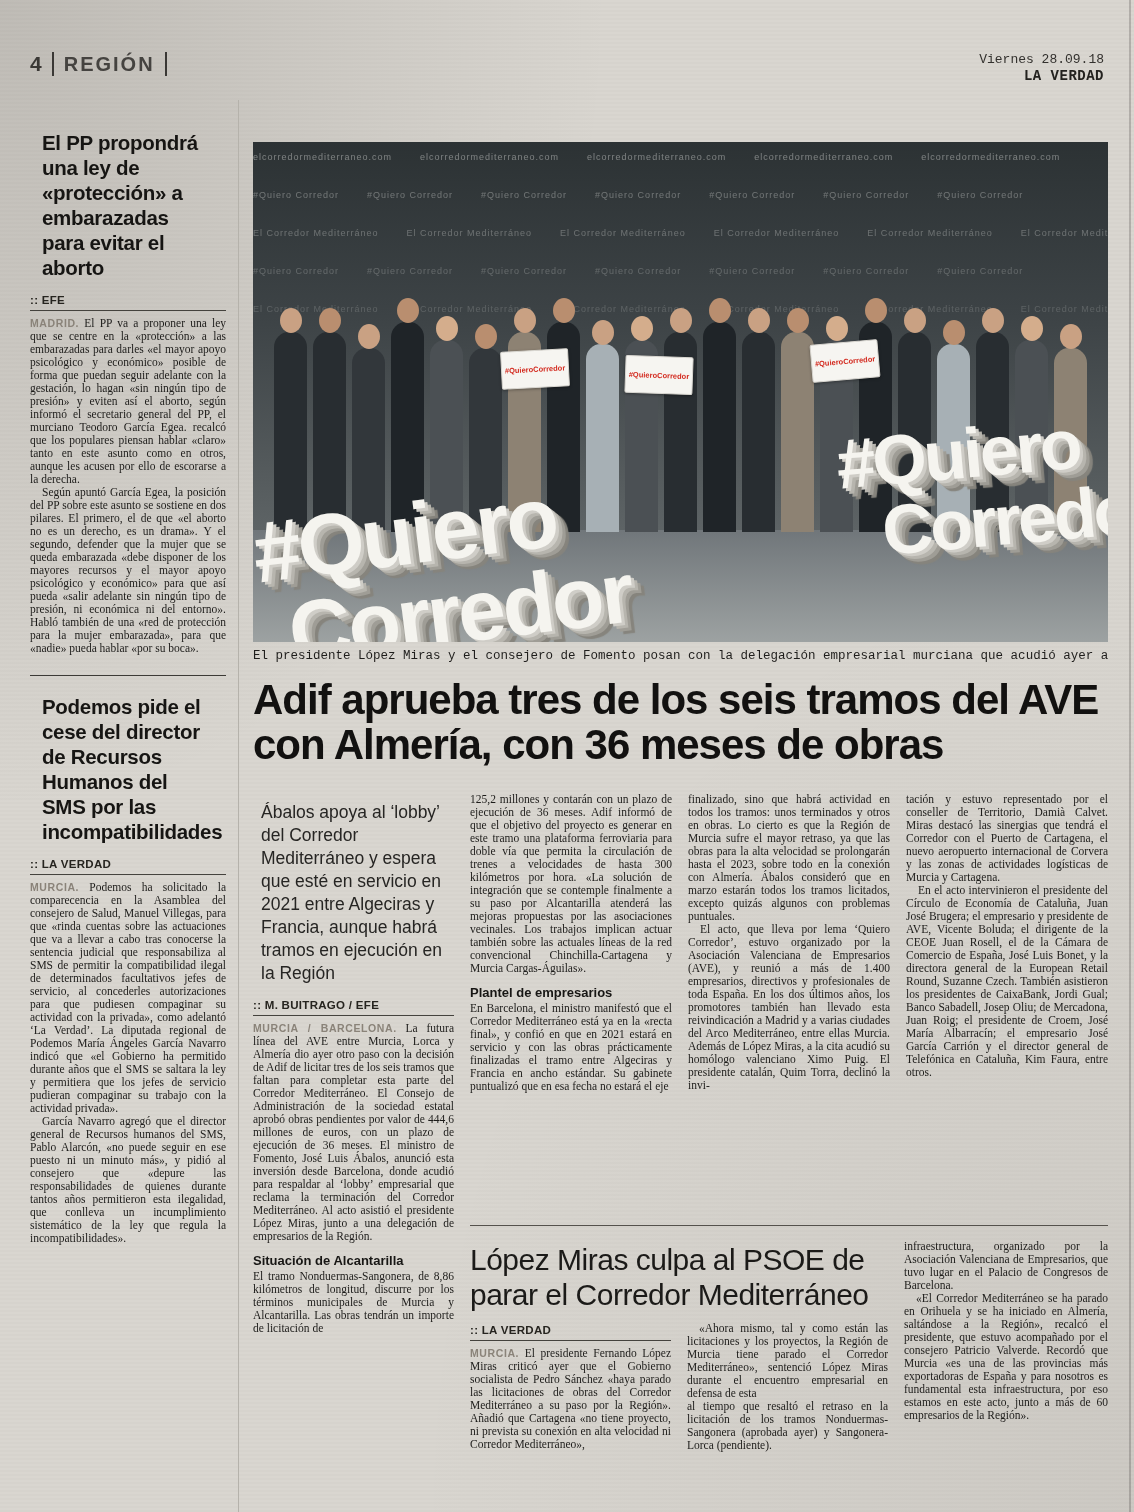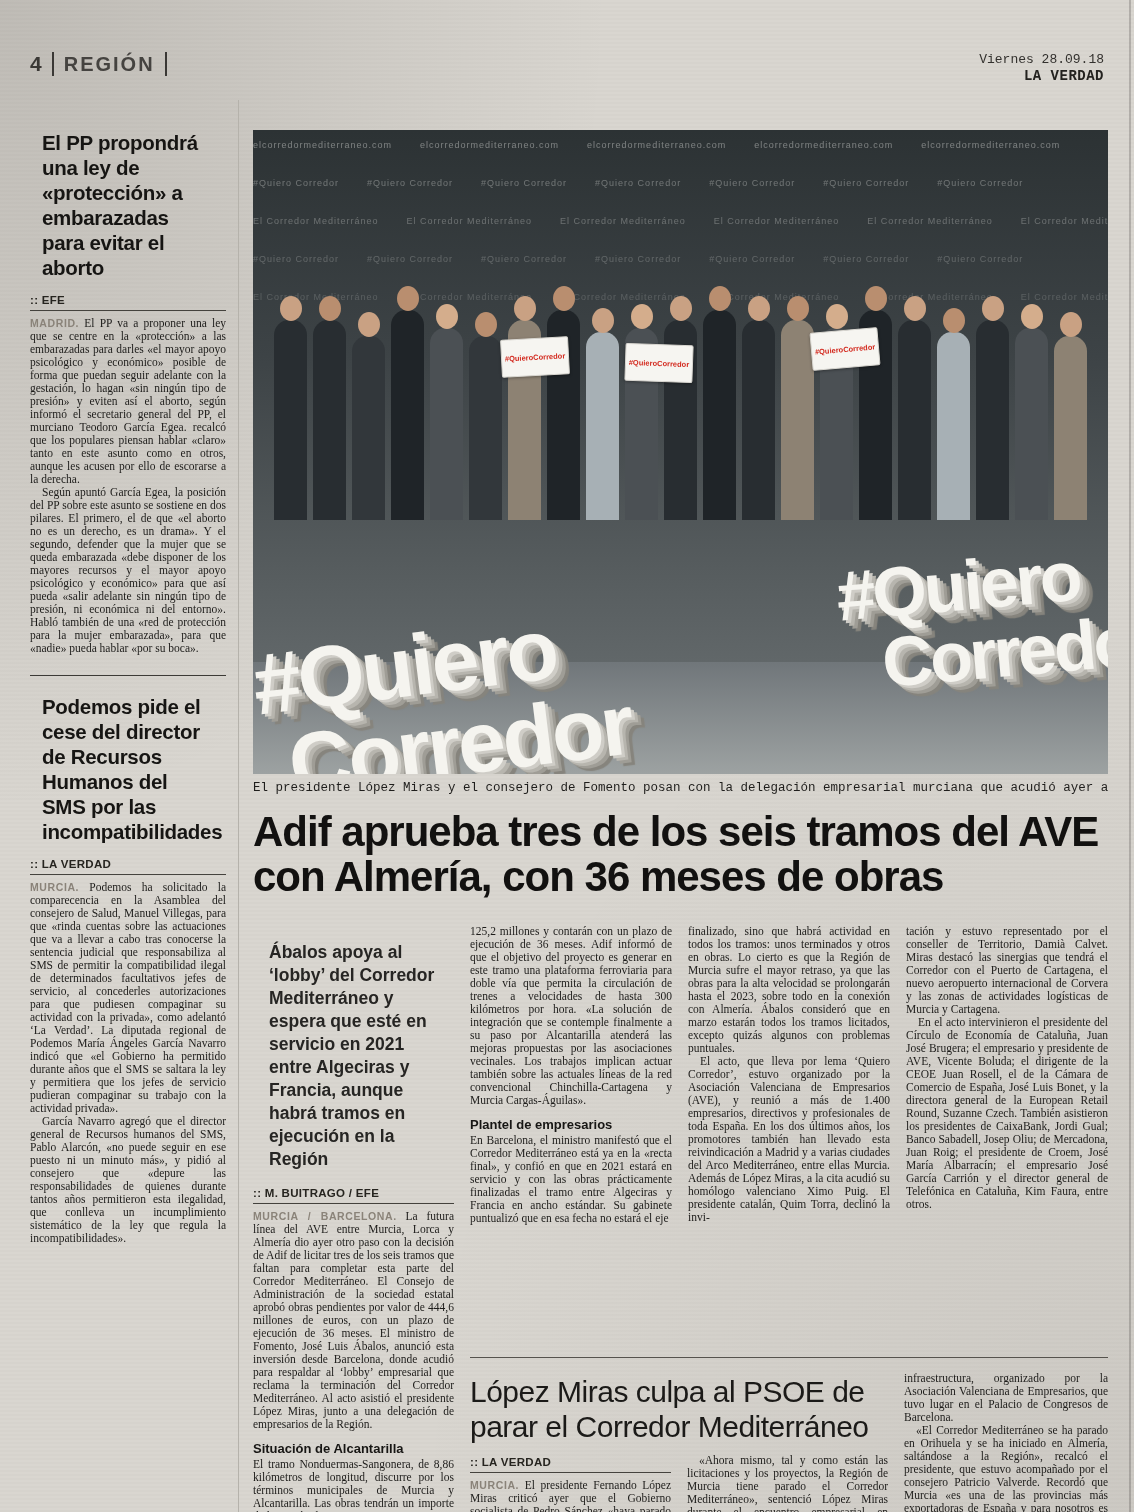--- a/index.html
+++ b/index.html
@@ -31,21 +31,21 @@
   .kicker{font-family:"Liberation Sans","DejaVu Sans",sans-serif;font-size:11.5px;font-weight:700;letter-spacing:.3px;color:#26241f;border-bottom:1.5px solid #44423d;padding-bottom:4px;margin:14px 0 6px;}
   .dateline{font-family:"Liberation Sans","DejaVu Sans",sans-serif;font-weight:700;font-size:10.5px;letter-spacing:.6px;color:#8a8379;}
   p.body{font-size:11.5px;line-height:13px;text-align:justify;margin:0;hyphens:auto;-webkit-hyphens:auto;}
   p.body.indent{text-indent:12px;}
   h4.subhead{font-family:"Liberation Sans","DejaVu Sans",sans-serif;font-size:13px;margin:10px 0 2px;color:#171614;}
   
   .rail-art1{margin-top:30px;}
   .rail h2{font-family:"Liberation Sans","DejaVu Sans",sans-serif;font-size:20.5px;line-height:25px;letter-spacing:-.3px;margin:12px;color:#161513;}
   .rail-divider{border:none;border-top:1.5px solid #3c3a36;margin:20px 0 18px;}
   
-  .photo{position:relative;height:644px;margin-top:30px;overflow:hidden;
+  .photo{position:relative;height:500px;margin-top:42px;overflow:hidden;
     background:linear-gradient(180deg,#2c3234 0%,#3d4346 35%,#565c5e 68%,#6e7476 100%);}
   .bk-row{position:absolute;left:0;right:0;white-space:pre;overflow:hidden;color:#e8e9e6;opacity:.42;font-family:"Liberation Sans",sans-serif;font-size:9px;letter-spacing:1px;}
   .bk-row:nth-child(1){top:10px;}
   .bk-row:nth-child(2){top:48px;opacity:.34;}
   .bk-row:nth-child(3){top:86px;opacity:.30;}
   .bk-row:nth-child(4){top:124px;opacity:.24;}
   .bk-row:nth-child(5){top:162px;opacity:.18;}
   .photo-floor{position:absolute;left:0;right:0;bottom:0;height:112px;background:linear-gradient(180deg,#70767a,#9da2a2);}
   .crowd{position:absolute;left:0;right:0;top:128px;height:262px;display:flex;justify-content:center;align-items:flex-end;gap:6px;}
   .crowd i{display:block;width:33px;height:200px;border-radius:15px 15px 0 0;background:#282d31;position:relative;}
@@ -67,21 +67,21 @@
   .wa-left .l2{margin-left:26px;}
   .wa-right{right:-46px;bottom:86px;font-size:70px;line-height:70px;transform:rotate(-5deg);}
   .wa-right .l2{margin-left:40px;}
   
   .caption{margin-top:7px;font-family:Liberation Mono, monospace;font-size:12.5px;color:#1f1e1c;display:flex;align-items:baseline;gap:7px;white-space:nowrap;overflow:hidden;}
   .credit{font-size:10px;font-weight:700;color:#33312d;letter-spacing:.4px;}
   h1.mainline{font-family:"Liberation Sans","DejaVu Sans",sans-serif;font-size:42px;line-height:45px;letter-spacing:-1px;margin:14px 0 0;color:#121110;}
   
   .main-columns{display:flex;gap:16px;margin-top:26px;}
   .mcol1{width:201px;flex:0 0 201px;}
-  .deck{font-family:"Liberation Sans","DejaVu Sans",sans-serif;font-weight:700;font-size:17.5px;line-height:23px;color:#262523;margin:16px;}
+  .deck{font-family:"Liberation Sans","DejaVu Sans",sans-serif;font-weight:400;font-size:17.5px;line-height:23px;color:#262523;margin:8px;}
   .main-right{flex:1;display:flex;flex-direction:column;min-width:0;}
   .cols234{display:flex;gap:16px;height:420px;overflow:hidden;}
   .mcol{flex:1;min-width:0;overflow:hidden;}
   
   .sub-article{position:relative;border-top:1px solid #55524d;margin-top:12px;padding-top:10px;flex:1;overflow:hidden;}
   .sub-article::before{content:"";position:absolute;left:-9px;top:0;bottom:0;width:1px;background:#8f8c85;}
   .sub-row{display:flex;gap:16px;}
   .sub-left{flex:0 0 418px;width:418px;}
   .sub-right{flex:1;min-width:0;padding-top:4px;}
   h3.subline{font-family:"Liberation Sans","DejaVu Sans",sans-serif;font-weight:300;font-size:30px;line-height:35px;letter-spacing:-.5px;margin:6px 0 10px;color:#1b1a18;}

